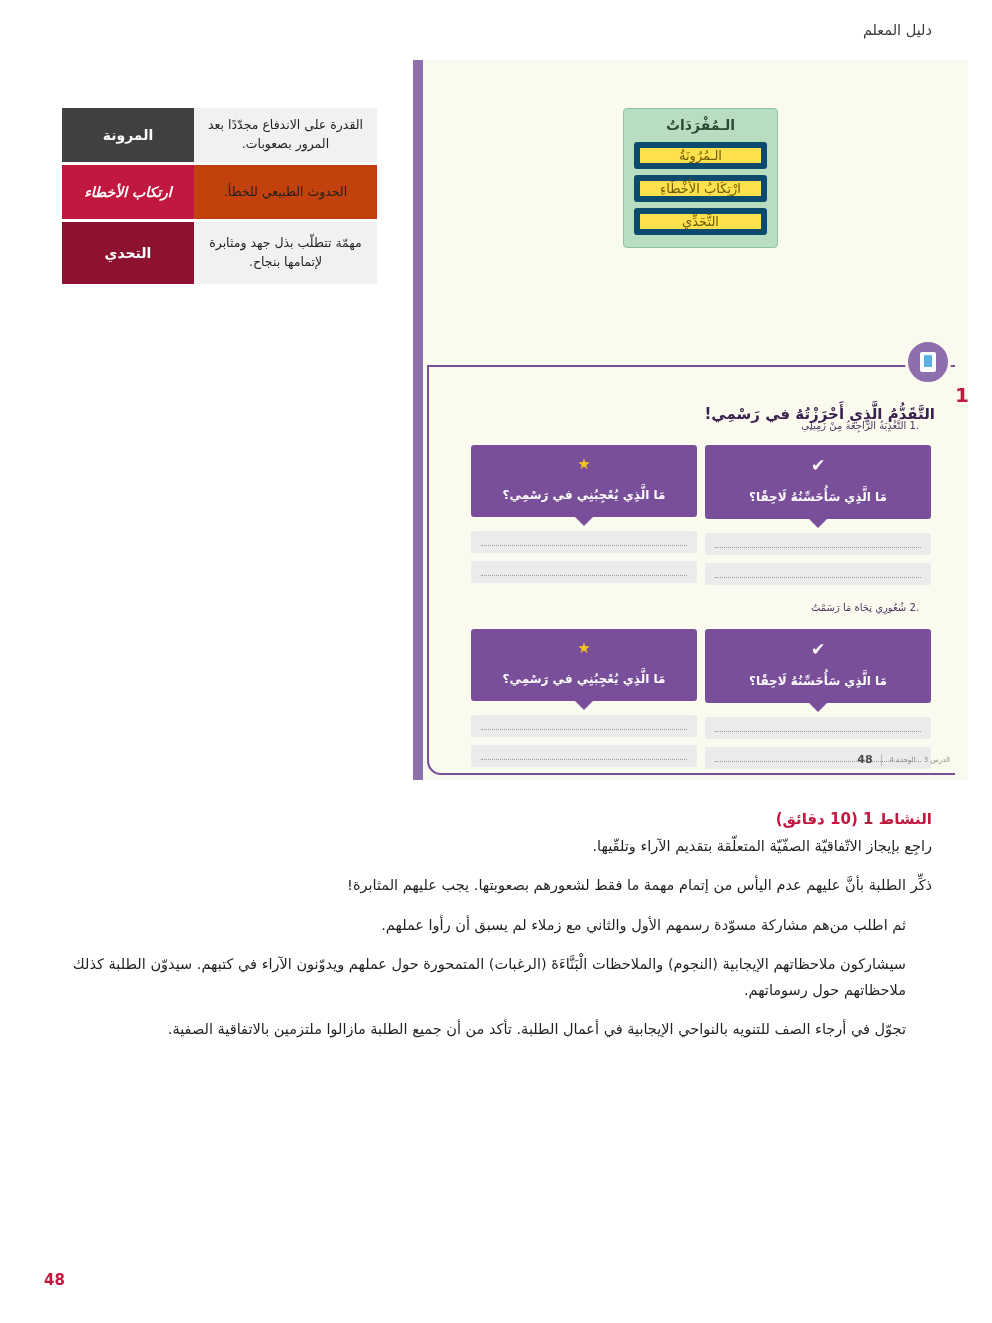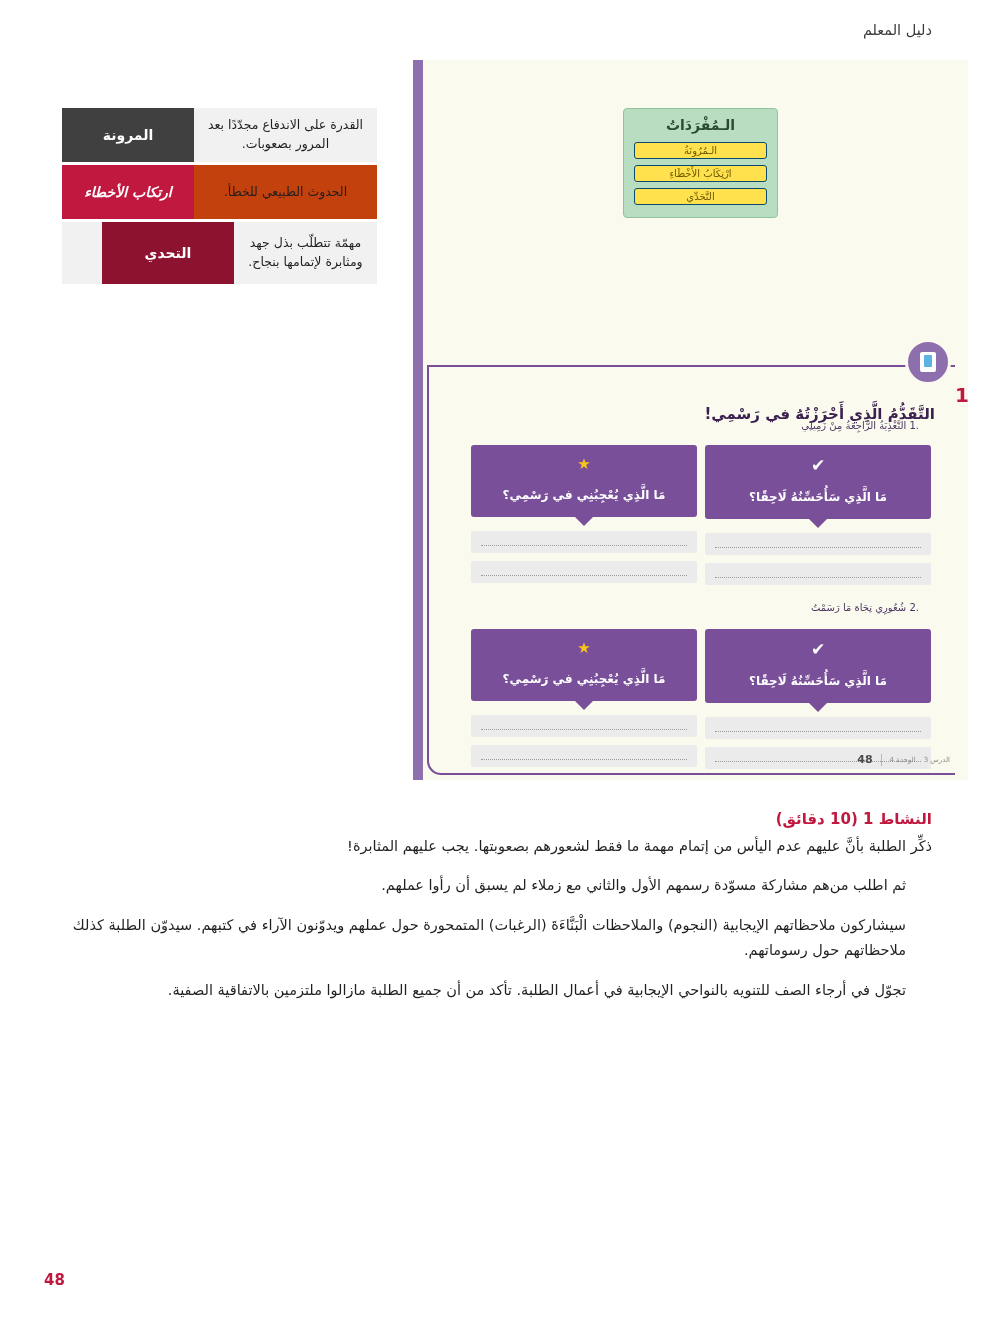--- a/index.html
+++ b/index.html
@@ -34,21 +34,21 @@
     width: 315px;
     background: #f1f1f1;
     box-shadow: 0 0 0 0 transparent;
   }
   .glossary-row {
     display: flex;
     flex-direction: row-reverse;
     align-items: stretch;
     border-bottom: 3px solid #ffffff;
   }
-  .glossary-row:last-child { border-bottom: none; padding-left: 40px; }
+  .glossary-row:last-child { border-bottom: none; }
   .g-term {
     width: 132px;
     min-height: 54px;
     display: flex;
     align-items: center;
     justify-content: center;
     color: #ffffff;
     font-size: 14px;
     font-weight: bold;
     padding: 6px 4px;
@@ -114,25 +114,25 @@
   }
   .vocab-title {
     text-align: center;
     font-size: 14px;
     font-weight: bold;
     color: #2c4a33;
     margin-bottom: 9px;
   }
   .vocab-item {
     background: #ffe14d;
-    border: 1px solid #0c4a6e;
+    border: 6px solid #0c4a6e;
     border-radius: 3px;
     height: 15px;
     margin-bottom: 6px;
-    font-size: 10px;
+    font-size: 13px;
     color: #6b5a00;
     display: flex;
     align-items: center;
     justify-content: center;
   }
   .vocab-item:last-child { margin-bottom: 0; }
 
   
   .activity {
     position: absolute;
@@ -414,19 +414,20 @@
       <span class="bf-sep"></span>
       <span class="bf-txt">الوحدة 4</span>
       <span class="bf-txt red">الدرس 3</span>
     </div>
 
   </div>
 </div>
 
 <div class="notes">
   <div class="notes-title">النشاط 1 (10 دقائق)</div>
+  <p>راجِع بإيجاز الاتّفاقيّة الصفّيّة المتعلّقة بتقديم الآراء وتلقّيها.</p>
   <p>ذكِّر الطلبة بأنَّ عليهم عدم اليأس من إتمام مهمة ما فقط لشعورهم بصعوبتها. يجب عليهم المثابرة!</p>
   <p class="indent">ثم اطلب من‌هم مشاركة مسوّدة رسمهم الأول والثاني مع زملاء لم يسبق أن رأوا عملهم.</p>
   <p class="indent">سيشاركون ملاحظاتهم الإيجابية (النجوم) والملاحظات الْبَنَّاءَةَ (الرغبات) المتمحورة حول عملهم ويدوّنون الآراء في كتبهم. سيدوّن الطلبة كذلك ملاحظاتهم حول رسوماتهم.</p>
   <p class="indent">تجوّل في أرجاء الصف للتنويه بالنواحي الإيجابية في أعمال الطلبة. تأكد من أن جميع الطلبة مازالوا ملتزمين بالاتفاقية الصفية.</p>
 </div>
 
 <div class="page-num">48</div>
 
 </body></html>

